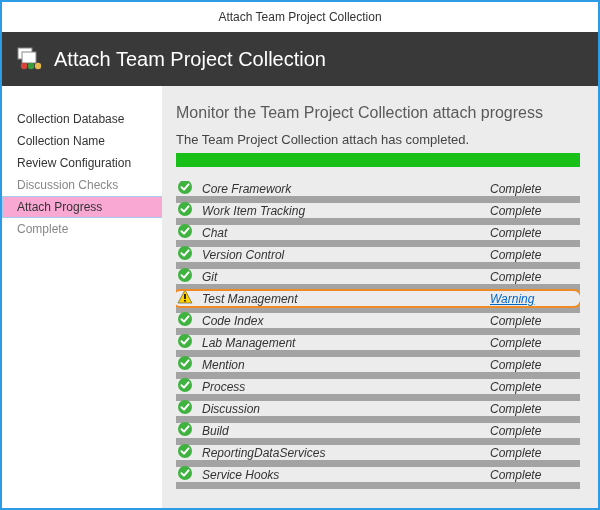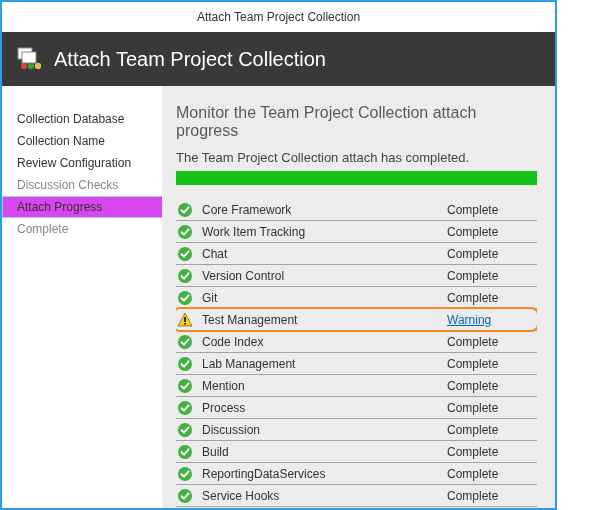--- a/index.html
+++ b/index.html
@@ -4,21 +4,21 @@
 <style>
   * { box-sizing: border-box; }
   body {
     margin: 0;
     font-family: "Segoe UI", Arial, sans-serif;
     font-size: 12px;
     color: #333;
     background: #fff;
   }
   .window {
-    width: 557px;
+    width: 600px;
     height: 510px;
     border: 2px solid #2e9be6;
     display: flex;
     flex-direction: column;
     overflow: hidden;
     background: #fff;
   }
   .titlebar {
     height: 30px;
     background: #fff;
@@ -55,21 +55,21 @@
   }
   .nav-item {
     padding: 3px 26px 3px 14px;
     font-size: 12px;
     color: #333;
     cursor: default;
     border: 1px solid transparent;
   }
   .nav-item.disabled { color: #888; }
   .nav-item.selected {
-    background: #d946ef;
+    background: #f9a8d4;
     border-top: 1px solid #a4cdec;
     border-bottom: 1px solid #a4cdec;
     border-left: 1px solid #a4cdec;
     color: #333;
   }
   .main {
     flex: 1;
     background: #ececec;
     padding: 18px 18px 0 14px;
     overflow: hidden;
@@ -93,24 +93,25 @@
     width: 100%;
     margin-bottom: 14px;
   }
   .items {
     flex: 1;
     overflow-y: auto;
     overflow-x: hidden;
   }
   .row {
     display: flex;
-    align-items: center;
+    align-items: flex-end;
     height: 22px;
     position: relative;
-    border-bottom: 1px solid #a3a3a3;
+    border-bottom: 7px solid #a3a3a3;
+    font-style: italic;
   }
   .row .icon {
     width: 18px;
     height: 18px;
     margin-right: 8px;
     flex-shrink: 0;
     display:flex;align-items:center;justify-content:center;
   }
   .row .label {
     flex: 1;

